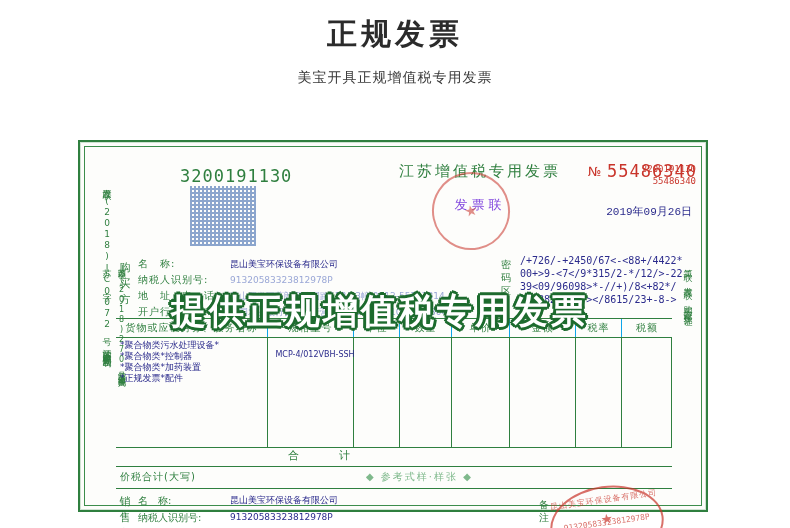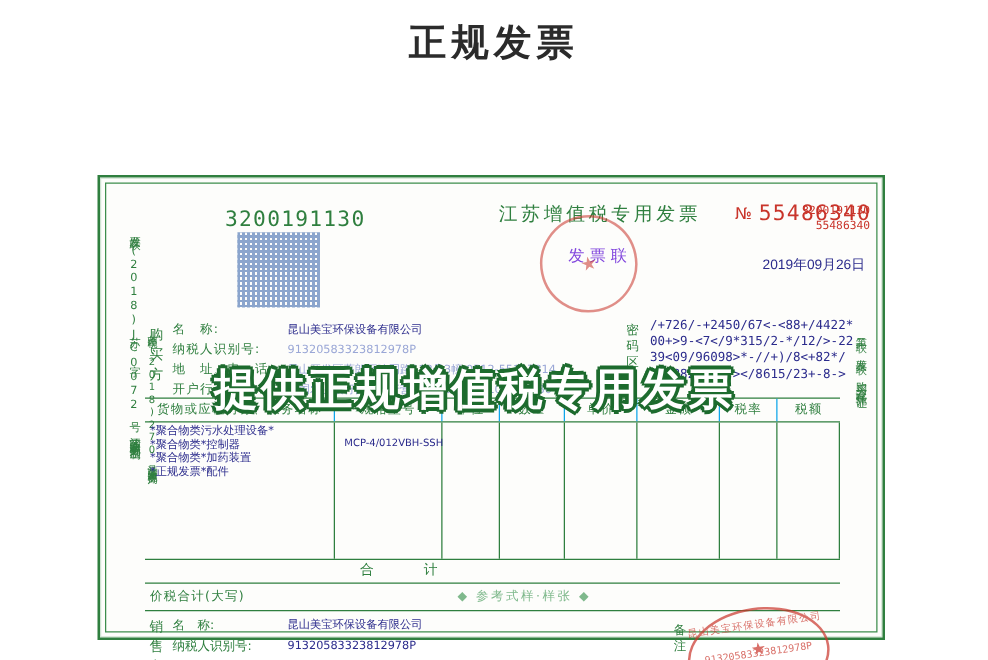--- a/index.html
+++ b/index.html
@@ -75,21 +75,21 @@
   .nright1{
     position:absolute;right:10px;top:22px;font-size:9px;color:#c9352b;
     font-family:"DejaVu Sans Mono","Liberation Mono",monospace;
   }
   .nright2{
     position:absolute;right:10px;top:34px;font-size:9px;color:#c9352b;
     font-family:"DejaVu Sans Mono","Liberation Mono",monospace;
   }
   .issuedate{
     position:absolute;right:14px;top:62px;font-size:11px;color:#2b2b8c;
-    font-family:Liberation Sans, sans-serif;
+    font-family:Liberation Mono, monospace;
   }
 
   
   .qr{
     position:absolute;left:110px;top:44px;width:66px;height:60px;
     background:
       repeating-linear-gradient(0deg,#2f5fa8 0 2px,transparent 2px 4px),
       repeating-linear-gradient(90deg,#2f5fa8 0 2px,transparent 2px 4px);
     opacity:.55;
   }
@@ -228,20 +228,21 @@
     pointer-events:none;
   }
 </style>
 </head>
 <body>
 
 <div class="page">
 
   <div class="hdr">
     <h1>正规发票</h1>
+    <div class="sub">美宝开具正规增值税专用发票</div>
   </div>
 
   <div class="sheet">
 
     <div class="vstrip">发票联 (2018)苏JC字0072号 江苏省国家税务局监制</div>
     <div class="vstrip2">苏国税 (2018)270号江苏省国家税务局</div>
     <div class="vright">第二联:发票联 购买方记账凭证</div>
 
     <div class="topcode">3200191130</div>
     <div class="title-cn">江苏增值税专用发票</div>

